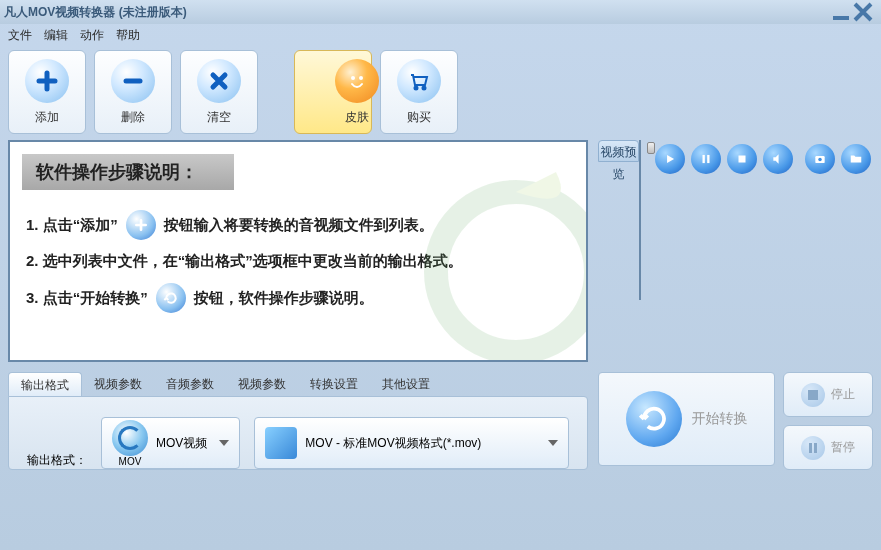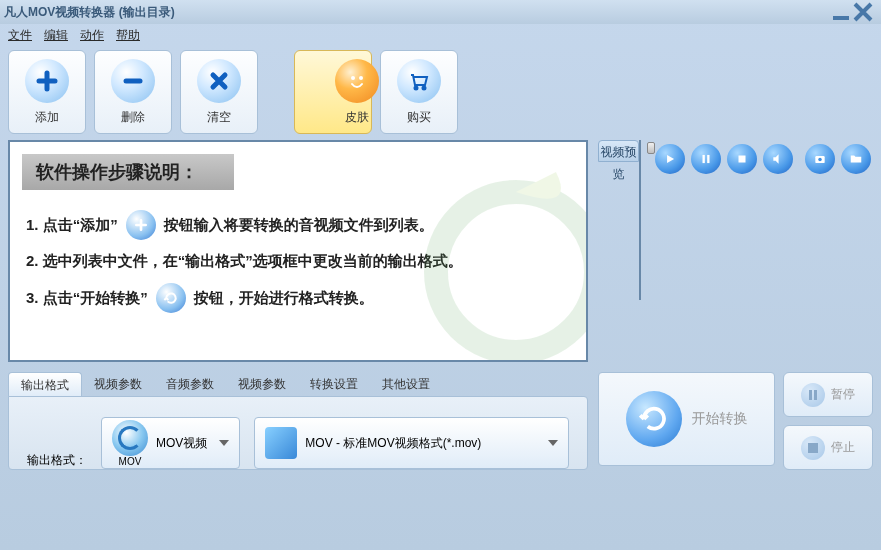--- a/index.html
+++ b/index.html
@@ -1,20 +1,20 @@
 <!DOCTYPE html>
 <html><head>
 <meta charset="utf-8">
 <style>
 * { margin: 0; padding: 0; box-sizing: border-box; font-family: "Microsoft YaHei", sans-serif; }
 body { width: 881px; height: 550px; background: linear-gradient(to bottom, #c5d7ec, #b8cce0); overflow: hidden; }
 .titlebar { height: 24px; background: linear-gradient(to bottom, #d0e0f0, #b8cce0); display: flex; align-items: center; padding: 0 8px 0 4px; color: #3a5a7a; font-size: 12px; font-weight: bold; }
 .titlebar .spacer { flex: 1; }
 .titlebar .sysbtn { width: 20px; height: 16px; margin-left: 2px; display: flex; align-items: center; justify-content: center; cursor: pointer; color: #4878a8; }
-.menubar { height: 22px; display: flex; align-items: center; padding: 0 8px; font-size: 12px; color: #2a2a2a; gap: 12px; text-decoration: underline; }
+.menubar { height: 22px; display: flex; align-items: center; padding: 0 8px; font-size: 12px; color: #2a2a2a; gap: 12px; }
 .menubar span { cursor: pointer; }
 .toolbar { height: 84px; margin: 4px 8px 6px 8px; display: flex; gap: 8px; }
 .toolbtn { width: 78px; height: 84px; background: linear-gradient(to bottom, #fdfeff, #e8f0f8); border: 1px solid #a8c0d8; border-radius: 6px; display: flex; flex-direction: column; align-items: center; justify-content: center; gap: 6px; font-size: 12px; color: #333; cursor: pointer; }
 .toolbtn.highlight { background: linear-gradient(to bottom, #fff8d8, #ffe888); border-color: #d8b858; padding-left: 48px; }
 .iconcircle { width: 44px; height: 44px; border-radius: 50%; background: radial-gradient(circle at 35% 30%, #fff, #d0e8ff 40%, #88c0f0 100%); display: flex; align-items: center; justify-content: center; position: relative; }
 .iconcircle.orange { background: radial-gradient(circle at 35% 30%, #fff0d0, #ffb848 40%, #f08820 100%); }
 .iconcircle svg { width: 24px; height: 24px; }
 .midrow { display: flex; margin: 0 8px; gap: 10px; }
 .content-panel { width: 580px; height: 222px; background: #fff; border: 2px solid #6888a8; position: relative; overflow: hidden; }
 .content-panel .titleband { background: linear-gradient(to bottom, #c8c8c8, #a8a8a8); height: 36px; margin: 12px 0 14px 12px; display: flex; align-items: center; padding-left: 14px; font-size: 18px; font-weight: bold; color: #222; width: 212px; }
@@ -47,21 +47,21 @@
 .bigstart .bigcircle { width: 56px; height: 56px; border-radius: 50%; background: radial-gradient(circle at 35% 30%, #c8e8ff, #60a8f0 60%, #2878d0); display: flex; align-items: center; justify-content: center; }
 .sidebtns { width: 90px; display: flex; flex-direction: column; gap: 8px; }
 .sidebtn { height: 45px; background: linear-gradient(to bottom, #f4f8fc, #e0ecf8); border: 1px solid #a8c0d8; border-radius: 6px; display: flex; align-items: center; justify-content: center; gap: 6px; font-size: 12px; color: #999; cursor: pointer; }
 .sidebtn .sc { width: 24px; height: 24px; border-radius: 50%; background: radial-gradient(circle at 35% 30%, #d8e8f8, #a8c8e8); display: flex; align-items: center; justify-content: center; }
 .chev { width: 0; height: 0; border-left: 5px solid transparent; border-right: 5px solid transparent; border-top: 6px solid #666; margin-left: 4px; }
 </style>
 </head>
 <body>
 
 <div class="titlebar">
-  <span>凡人MOV视频转换器  (输出目录)</span>
+  <span>凡人MOV视频转换器  (未注册版本)</span>
   <span class="spacer"></span>
   <span class="sysbtn">
       <svg viewBox="0 0 10 10">
         <rect x="1" y="7" width="8" height="2" fill="#4878a8"></rect>
       </svg>
     </span>
   <span class="sysbtn">
       <svg viewBox="0 0 10 10">
         <path d="M1 1L9 9M9 1L1 9" stroke="#4878a8" stroke-width="2"></path>
       </svg>
@@ -142,21 +142,21 @@
     <div class="step">
         <span>2. 选中列表中文件，在“输出格式”选项框中更改当前的输出格式。</span>
       </div>
     <div class="step">
       <span>3. 点击“开始转换”</span>
       <span class="miniicon">
           <svg viewBox="0 0 24 24" fill="none" stroke="#fff" stroke-width="3">
             <path d="M5 12a7 7 0 1 1 2 5M5 12l-3 3m3-3l3 3"></path>
           </svg>
         </span>
-      <span>按钮，开始进行格式转换。</span>
+      <span>按钮，软件操作步骤说明。</span>
     </div>
   </div>
   <div class="preview-panel">
     <div class="preview-title">视频预览</div>
     <div class="video-area"></div>
     <div class="slider-row">
         <div class="slider-track">
           <div class="slider-thumb"></div>
         </div>
       </div>
@@ -232,29 +232,29 @@
           <svg width="30" height="30" viewBox="0 0 24 24" fill="none" stroke="#fff" stroke-width="3">
             <path d="M4 12a8 8 0 1 1 3 6M4 12l-3-3m3 3l3-3"></path>
           </svg>
         </div>
       <span>开始转换</span>
     </div>
     <div class="sidebtns">
       <div class="sidebtn">
         <div class="sc">
             <svg width="10" height="10" viewBox="0 0 10 10">
+              <rect width="10" height="10" fill="#88a8c8"></rect>
+            </svg>
+          </div>
+        <span>停止</span>
+      </div>
+      <div class="sidebtn">
+        <div class="sc">
+            <svg width="10" height="10" viewBox="0 0 10 10">
               <rect x="1" width="3" height="10" fill="#88a8c8"></rect>
               <rect x="6" width="3" height="10" fill="#88a8c8"></rect>
             </svg>
           </div>
         <span>暂停</span>
       </div>
-      <div class="sidebtn">
-        <div class="sc">
-            <svg width="10" height="10" viewBox="0 0 10 10">
-              <rect width="10" height="10" fill="#88a8c8"></rect>
-            </svg>
-          </div>
-        <span>停止</span>
-      </div>
     </div>
   </div>
 </div>
 
 </body></html>

